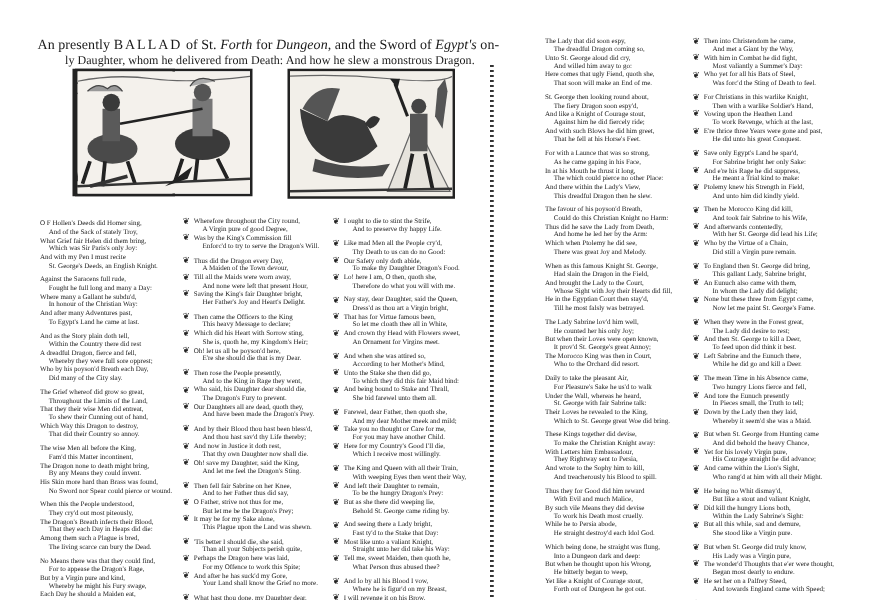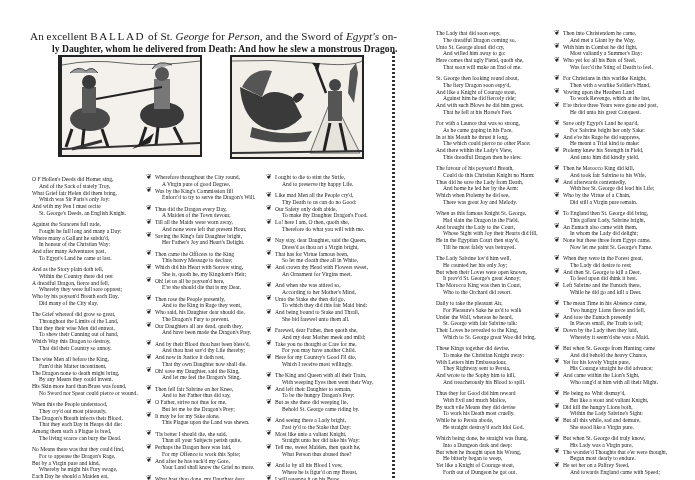--- a/index.html
+++ b/index.html
@@ -8,21 +8,21 @@
     background: #ffffff; position: relative;
     font-family: "Liberation Serif", "DejaVu Serif", serif;
     color: #1a1a1a;
   }
   .title {
     position: absolute; left: 30px; top: 30px; width: 370px;
     font-size: 11.2px; line-height: 13px; letter-spacing: 0.05px;
     white-space: nowrap;
   }
   .title .l1 { display: block; }
-  .title .l2 { display: block; padding-left: 22px; font-size: 9.6px; line-height: 12px; font-weight: bold; }
+  .title .l2 { display: block; padding-left: 22px; font-size: 9.6px; line-height: 12px; }
   .title i { font-style: italic; }
   .title .caps { letter-spacing: 1.6px; }
 
   .woodcut {
     position: absolute; border: 2px solid #222; background: #f4f2ee;
     overflow: hidden;
   }
   .woodcut svg { display: block; width: 100%; height: 100%; }
 
   .col {
@@ -38,21 +38,21 @@
   }
   .border-rule {
     position: absolute; left: 392px; top: 52px; width: 3px; height: 430px;
     background-image: repeating-linear-gradient(180deg, #333 0 2px, #fff 2px 4px);
   }
 </style>
 </head>
 <body>
 
 <div class="title">
-  <span class="l1"><span>An excellent </span><span class="caps">BALLAD</span><span> of St. </span><i>George</i><span> for </span><i>Person,</i><span> and the Sword of </span><i>Egypt's</i><span> on-</span></span>
+  <span class="l1"><span>An presently </span><span class="caps">BALLAD</span><span> of St. </span><i>Forth</i><span> for </span><i>Dungeon,</i><span> and the Sword of </span><i>Egypt's</i><span> on-</span></span>
   <span class="l2">ly Daughter, whom he delivered from Death: And how he slew a monstrous Dragon.</span>
 </div>
 
 <div class="woodcut" style="left:58px;top:55px;width:78px;height:98px;">
   <svg viewBox="0 0 78 98">
     <rect width="78" height="98" fill="#f2efe9"></rect>
     <path d="M0 10 Q20 4 40 8 T78 6" stroke="#555" stroke-width="1.2" fill="none"></path>
     <path d="M2 18 q6 -6 12 -2 q4 -6 10 0" stroke="#444" fill="#888"></path>
     <ellipse cx="20" cy="60" rx="16" ry="11" fill="#555"></ellipse>
     <rect x="14" y="28" width="12" height="24" fill="#666"></rect>

